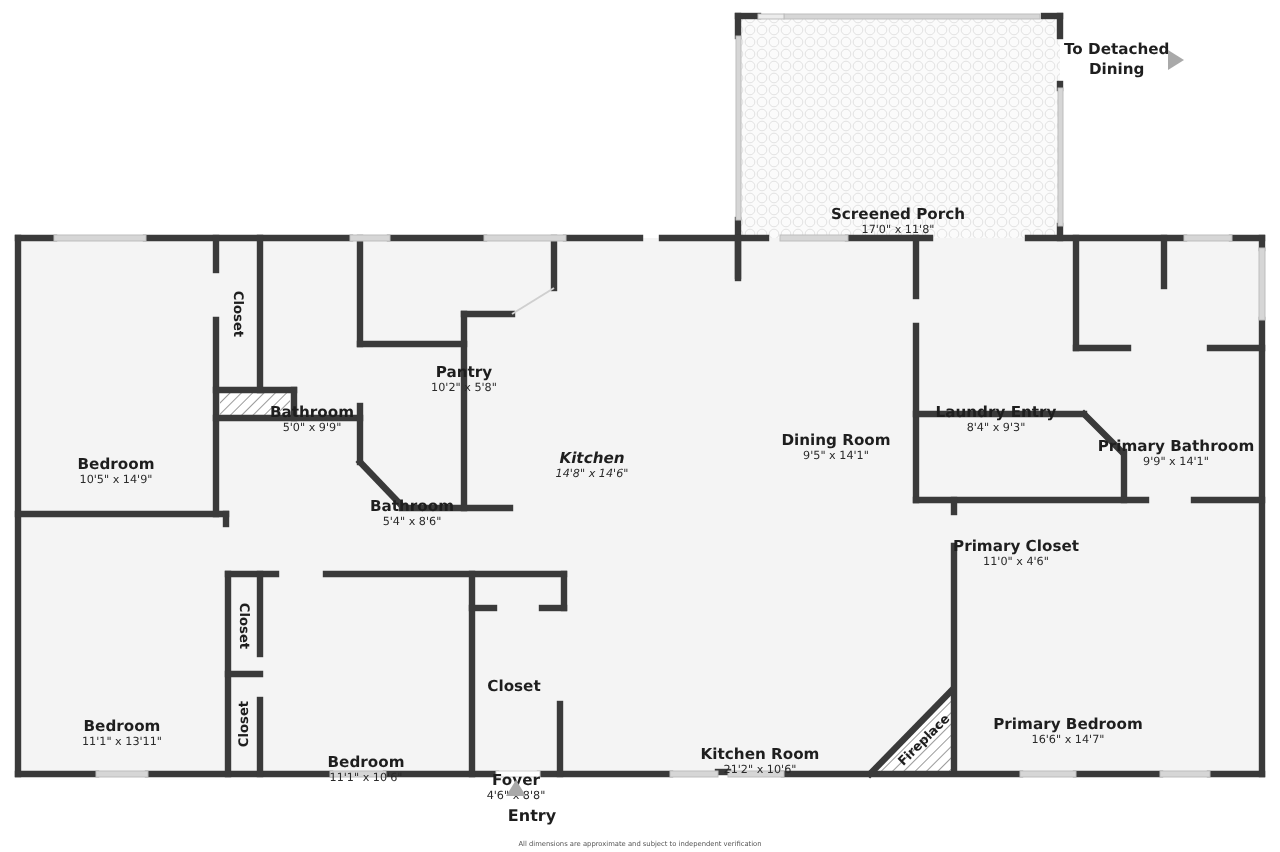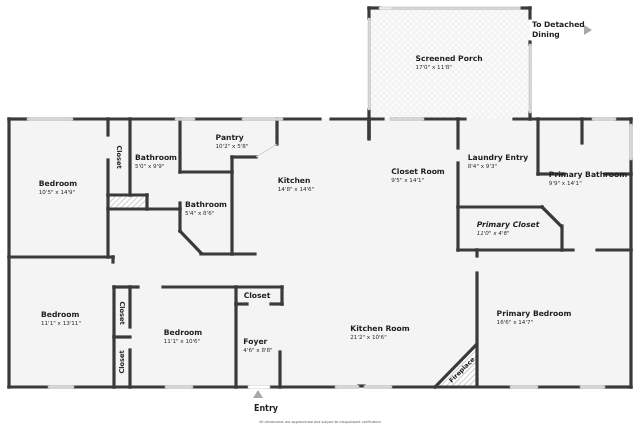--- a/index.html
+++ b/index.html
@@ -1,25 +1,25 @@
 <!DOCTYPE html>
 <html><head>
 <meta charset="utf-8">
 <style>
   html, body { margin:0; padding:0; background:#ffffff; }
   body { width:640px; height:426px; position:relative; overflow:hidden; font-family:"DejaVu Sans", sans-serif; }
   #plan { position:absolute; left:0; top:0; width:640px; height:426px; }
-  .label { position:absolute; transform:translate(-50%,-50%); white-space:nowrap; color:#1e1e1e; line-height:1.15; }
+  .label { position:absolute; transform:translate(-50%,-50%); text-align:center; white-space:nowrap; color:#1e1e1e; line-height:1.15;margin-top:48px; }
   .label .name { font-size:7.6px; font-weight:bold; display:block; }
   .label .dim { font-size:5.6px; display:block; color:#2a2a2a; }
   .vlabel { position:absolute; transform:translate(-50%,-50%) rotate(90deg); font-size:6.6px; font-weight:bold; color:#1e1e1e; white-space:nowrap; }
   .vlabel.ccw { transform:translate(-50%,-50%) rotate(-90deg); }
   .fire { position:absolute; transform:translate(-50%,-50%) rotate(-45deg); font-size:6.4px; font-weight:bold; color:#1e1e1e; white-space:nowrap; }
   .entry-label { position:absolute; transform:translate(-50%,-50%); font-size:8px; font-weight:bold; color:#1e1e1e; }
-  .garage { position:absolute; left:532px; top:20px; font-size:7.6px; font-weight:bold; color:#1e1e1e; line-height:1.3; }
+  .garage { position:absolute; left:532px; top:20px; font-size:7.6px; font-weight:bold; color:#1e1e1e; text-align:center; line-height:1.3; }
   .garage span { display:block; }
   .arrow-right { position:absolute; left:584px; top:25px; width:0; height:0; border-top:5px solid transparent; border-bottom:5px solid transparent; border-left:8px solid #a9a9a9; }
   .arrow-up { position:absolute; left:253px; top:390px; width:0; height:0; border-left:5px solid transparent; border-right:5px solid transparent; border-bottom:8px solid #a9a9a9; }
   .disclaimer { position:absolute; left:320px; top:422px; transform:translate(-50%,-50%); font-size:3.4px; color:#555; white-space:nowrap; }
 </style>
 </head>
 <body>
 
 <svg id="plan" viewBox="0 0 640 426" xmlns="http://www.w3.org/2000/svg">
   <defs>
@@ -157,37 +157,37 @@
   <span class="dim">5'0" x 9'9"</span>
 </div>
 <div class="label" style="left:232px;top:142px;">
   <span class="name">Pantry</span>
   <span class="dim">10'2" x 5'8"</span>
 </div>
 <div class="label" style="left:206px;top:209px;">
   <span class="name">Bathroom</span>
   <span class="dim">5'4" x 8'6"</span>
 </div>
-<div class="label" style="left:296px;top:185px;">
+<div class="label" style="left:296px;top:185px;font-style:italic;">
   <span class="name">Kitchen</span>
   <span class="dim">14'8" x 14'6"</span>
 </div>
 <div class="label" style="left:418px;top:176px;">
-  <span class="name">Closet Room</span>
+  <span class="name">Dining Room</span>
   <span class="dim">9'5" x 14'1"</span>
 </div>
 <div class="label" style="left:498px;top:162px;">
   <span class="name">Laundry Entry</span>
   <span class="dim">8'4" x 9'3"</span>
 </div>
 <div class="label" style="left:588px;top:179px;">
   <span class="name">Primary Bathroom</span>
   <span class="dim">9'9" x 14'1"</span>
 </div>
-<div class="label" style="left:508px;top:229px;font-style:italic;">
+<div class="label" style="left:508px;top:229px;">
   <span class="name">Primary Closet</span>
   <span class="dim">11'0" x 4'6"</span>
 </div>
 <div class="label" style="left:61px;top:319px;">
   <span class="name">Bedroom</span>
   <span class="dim">11'1" x 13'11"</span>
 </div>
 <div class="label" style="left:183px;top:337px;">
   <span class="name">Bedroom</span>
   <span class="dim">11'1" x 10'6"</span>

